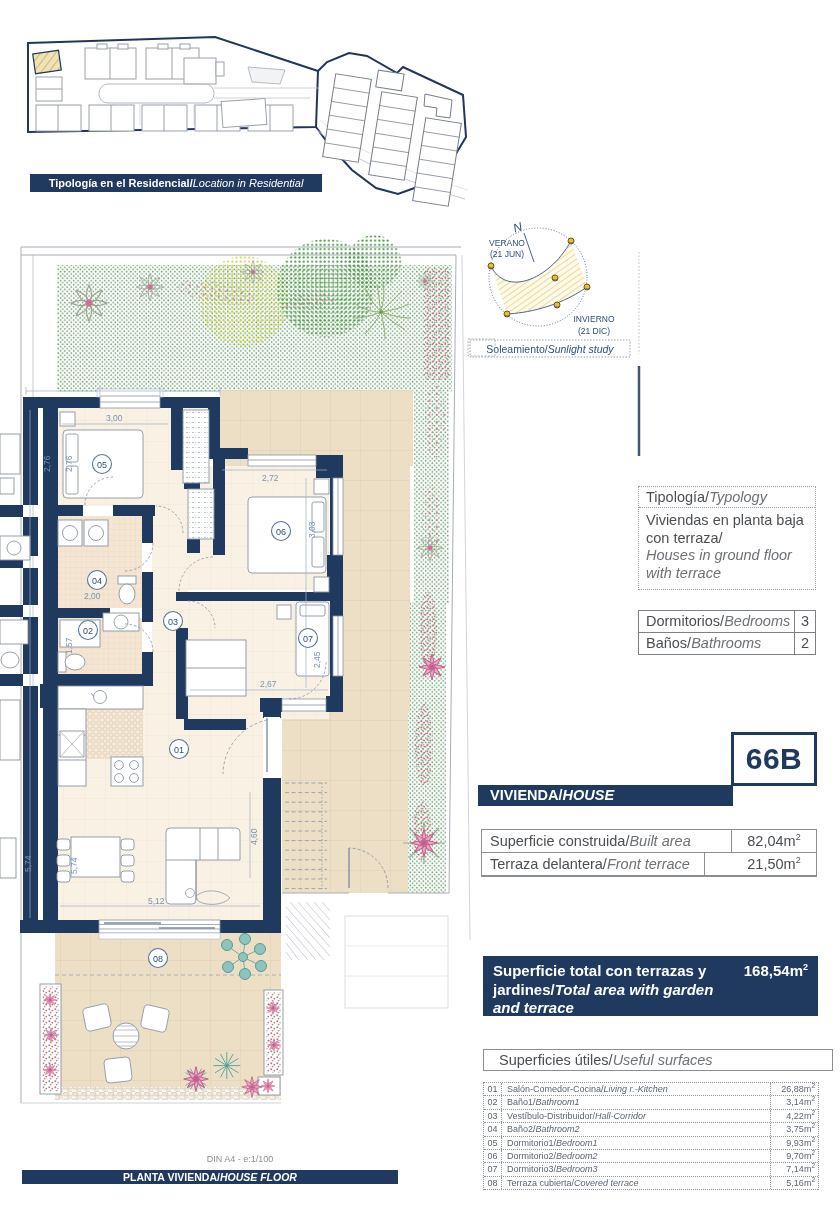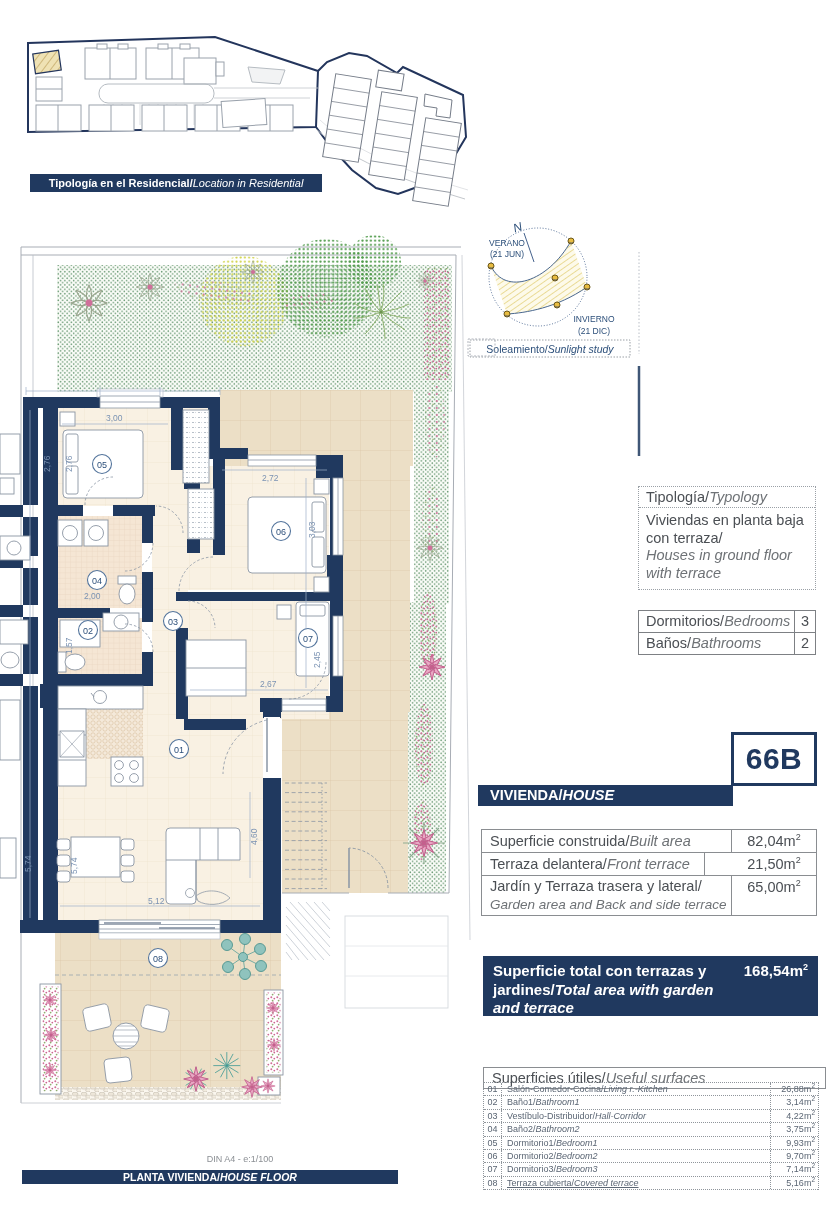--- a/index.html
+++ b/index.html
@@ -706,34 +706,30 @@
 
 <div class="abs" style="left:481px;top:829px;width:334px;border:1.5px solid #8a8d91;color:#4b4f54;font-size:14.5px;">
   <div style="display:flex;border-bottom:1px solid #8a8d91;">
     <div style="flex:1;padding:2px 0 2px 8px;line-height:18px;">Superficie construida/<i class="en" style="color:#6e7276">Built area</i></div>
     <div style="width:84px;border-left:1px solid #8a8d91;text-align:center;line-height:22px;">82,04m<sup style="font-size:9px;">2</sup></div>
   </div>
   <div style="display:flex;border-bottom:1px solid #8a8d91;">
     <div style="flex:1;padding:2px 0 2px 8px;line-height:18px;">Terraza delantera/<i class="en" style="color:#6e7276">Front terrace</i></div>
     <div style="width:84px;border-left:1px solid #8a8d91;text-align:center;line-height:22px;padding-left:27px;">21,50m<sup style="font-size:9px;">2</sup></div>
   </div>
-  <div style="display:flex;">
-    <div style="flex:1;padding:2px 0 2px 8px;line-height:17.5px;">Jardín y Terraza trasera y lateral/<br><i class="en" style="color:#6e7276;white-space:nowrap;font-size:13.5px;">Garden area and Back and side terrace</i></div>
-    <div style="width:84px;border-left:1px solid #8a8d91;text-align:center;line-height:22px;">65,00m<sup style="font-size:9px;">2</sup></div>
-  </div>
 </div>
 
 <div class="abs nv" style="left:483px;top:956px;width:335px;height:60px;font-size:15px;font-weight:bold;">
   <div style="padding:6px 10px 0 10px;line-height:18.5px;">
     <span style="float:right;">168,54m<sup style="font-size:9px;">2</sup></span>
     Superficie total con terrazas y<br>jardines/<i class="en">Total area with garden</i><br><i class="en">and terrace</i>
   </div>
 </div>
 
-<div class="abs" style="left:483px;top:1049px;width:333px;height:20px;border:1px solid #8a8d91;color:#4b4f54;font-size:14.5px;line-height:20px;padding-left:8px;margin-top:18px;">Superficies útiles/<i class="en" style="color:#6e7276">Useful surfaces</i></div>
+<div class="abs" style="left:483px;top:1049px;width:333px;height:20px;border:1px solid #8a8d91;color:#4b4f54;font-size:14.5px;line-height:20px;padding-left:15px;">Superficies útiles/<i class="en" style="color:#6e7276">Useful surfaces</i></div>
 
 <div class="abs" style="left:483px;top:1082px;width:334px;border:1px dotted #8f959b;border-bottom:none;color:#5a6573;font-size:9px;">
   <div style="display:flex;height:12.4px;line-height:12.4px;border-bottom:1px dotted #8f959b;">
     <div style="width:17px;text-align:center;">01</div>
     <div style="flex:1;border-left:1px dotted #8f959b;padding-left:5px;">Salón-Comedor-Cocina/<i class="en">Living r.-Kitchen</i></div>
     <div style="width:44px;border-left:1px dotted #8f959b;text-align:right;padding-right:3px;">26,88m<sup style="font-size:6.5px;">2</sup></div>
   </div>
   <div style="display:flex;height:12.4px;line-height:12.4px;border-bottom:1px dotted #8f959b;">
     <div style="width:17px;text-align:center;">02</div>
     <div style="flex:1;border-left:1px dotted #8f959b;padding-left:5px;">Baño1/<i class="en">Bathroom1</i></div>
@@ -759,20 +755,20 @@
     <div style="flex:1;border-left:1px dotted #8f959b;padding-left:5px;">Dormitorio2/<i class="en">Bedroom2</i></div>
     <div style="width:44px;border-left:1px dotted #8f959b;text-align:right;padding-right:3px;">9,70m<sup style="font-size:6.5px;">2</sup></div>
   </div>
   <div style="display:flex;height:12.4px;line-height:12.4px;border-bottom:1px dotted #8f959b;">
     <div style="width:17px;text-align:center;">07</div>
     <div style="flex:1;border-left:1px dotted #8f959b;padding-left:5px;">Dormitorio3/<i class="en">Bedroom3</i></div>
     <div style="width:44px;border-left:1px dotted #8f959b;text-align:right;padding-right:3px;">7,14m<sup style="font-size:6.5px;">2</sup></div>
   </div>
   <div style="display:flex;height:12.4px;line-height:12.4px;border-bottom:1px dotted #8f959b;">
     <div style="width:17px;text-align:center;">08</div>
-    <div style="flex:1;border-left:1px dotted #8f959b;padding-left:5px;text-decoration:underline;">Terraza cubierta/<i class="en">Covered terrace</i></div>
+    <div style="flex:1;border-left:1px dotted #8f959b;padding-left:5px;">Terraza cubierta/<i class="en">Covered terrace</i></div>
     <div style="width:44px;border-left:1px dotted #8f959b;text-align:right;padding-right:3px;">5,16m<sup style="font-size:6.5px;">2</sup></div>
   </div>
 </div>
 
 <div class="abs" style="left:160px;top:1154px;width:160px;text-align:center;font-size:9px;color:#8b8f94;">DIN A4 - e:1/100</div>
 
 <div class="abs nv" style="left:22px;top:1170px;width:376px;height:14px;font-size:10.5px;line-height:14px;text-align:center;"><b>PLANTA VIVIENDA/</b><i class="en" style="font-weight:bold;">HOUSE FLOOR</i></div>
 
 </body></html>

